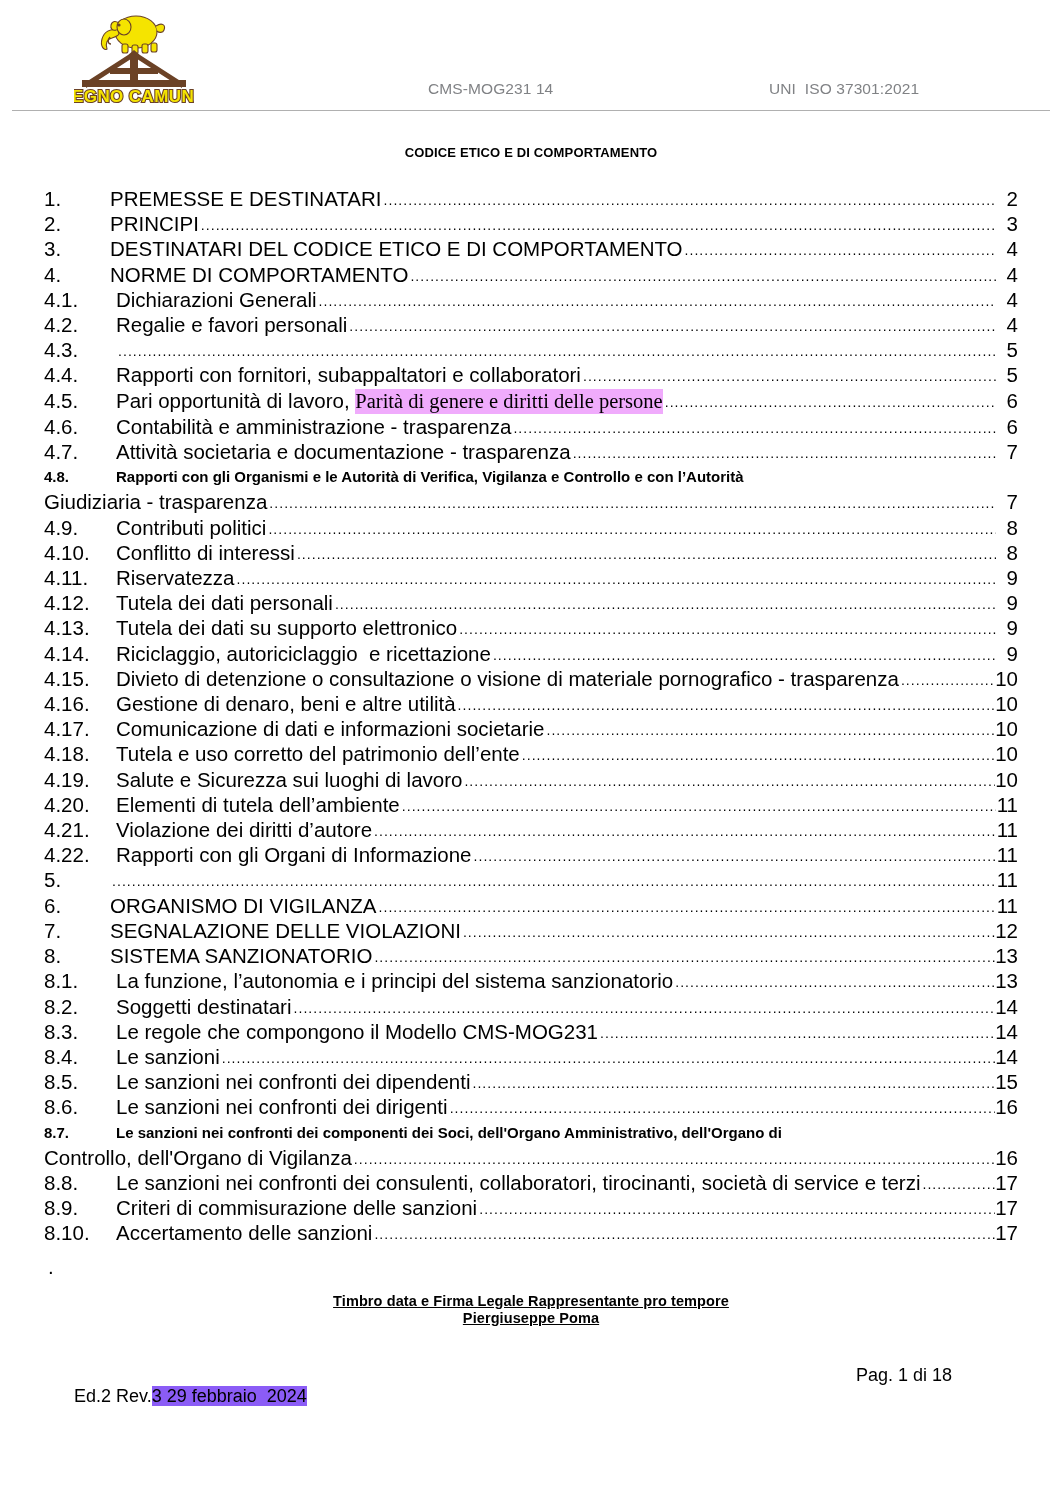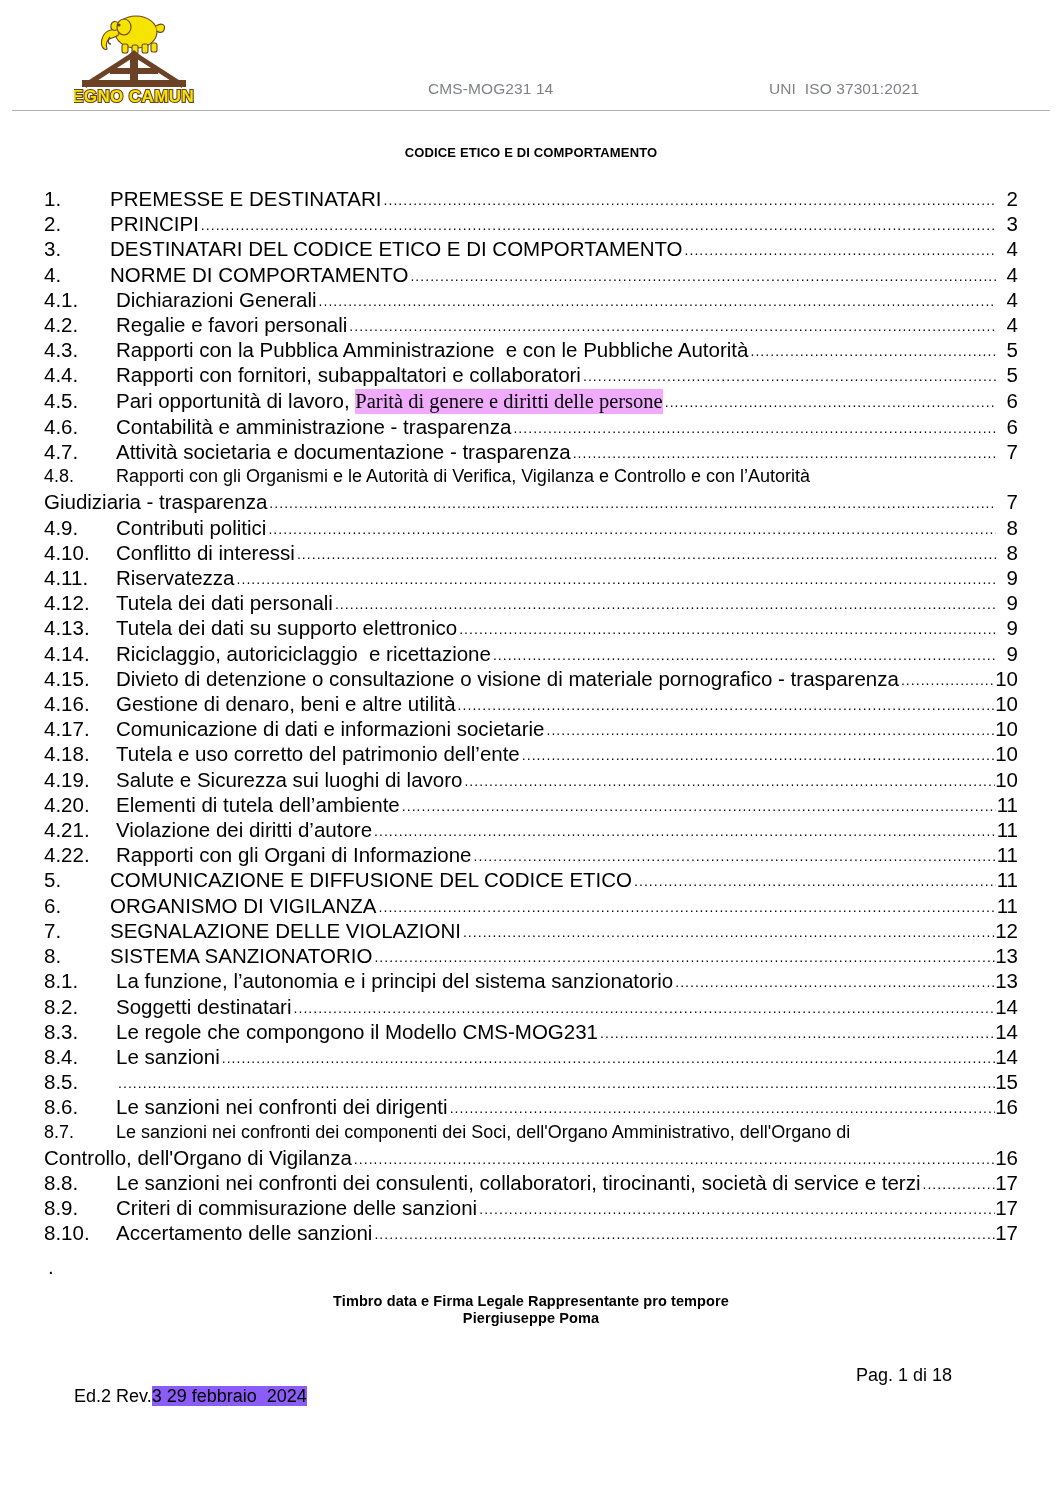--- a/index.html
+++ b/index.html
@@ -122,23 +122,24 @@
   }
   
   .toc-wrapline {
     font-size: 20.5px;
     line-height: 25.2px;
     display: flex;
     align-items: baseline;
     white-space: nowrap;
   }
   .toc-firstline {
-    font-size: 18px;
+    font-size: 15px;
     line-height: 25.2px;
     white-space: nowrap;
+    font-weight: bold;
   }
   .toc-firstline .toc-num {
     display: inline-block;
     width: 72px;
   }
 
   .toc-dot-mark {
     font-size: 20.5px;
     line-height: 25.2px;
     margin-top: 8px;
@@ -146,20 +147,21 @@
   }
 
   
   .signature {
     margin-top: 14px;
     text-align: center;
     font-size: 14.5px;
     line-height: 17px;
     font-weight: bold;
     letter-spacing: 0.1px;
+    text-decoration: underline;
   }
 
   
   .footer {
     position: absolute;
     left: 44px;
     right: 44px;
     bottom: 72px;
     display: flex;
     justify-content: space-between;
@@ -258,21 +260,20 @@
         <span class="toc-page">4</span>
       </div>
       <div class="toc-entry lvl2">
         <span class="toc-num">4.2.</span>
         <span class="toc-label">Regalie e favori personali</span>
         <span class="toc-dots">...................................................................................................................................................................................................................................................................</span>
         <span class="toc-page">4</span>
       </div>
       <div class="toc-entry lvl2">
         <span class="toc-num">4.3.</span>
-        <span class="toc-label">Rapporti con la Pubblica Amministrazione  e con le Pubbliche Autorità</span>
         <span class="toc-dots">...................................................................................................................................................................................................................................................................</span>
         <span class="toc-page">5</span>
       </div>
       <div class="toc-entry lvl2">
         <span class="toc-num">4.4.</span>
         <span class="toc-label">Rapporti con fornitori, subappaltatori e collaboratori</span>
         <span class="toc-dots">...................................................................................................................................................................................................................................................................</span>
         <span class="toc-page">5</span>
       </div>
       <div class="toc-entry lvl2">
@@ -380,21 +381,20 @@
         <span class="toc-page">11</span>
       </div>
       <div class="toc-entry lvl2">
         <span class="toc-num">4.22.</span>
         <span class="toc-label">Rapporti con gli Organi di Informazione</span>
         <span class="toc-dots">...................................................................................................................................................................................................................................................................</span>
         <span class="toc-page">11</span>
       </div>
       <div class="toc-entry">
         <span class="toc-num">5.</span>
-        <span class="toc-label">COMUNICAZIONE E DIFFUSIONE DEL CODICE ETICO</span>
         <span class="toc-dots">...................................................................................................................................................................................................................................................................</span>
         <span class="toc-page">11</span>
       </div>
       <div class="toc-entry">
         <span class="toc-num">6.</span>
         <span class="toc-label">ORGANISMO DI VIGILANZA</span>
         <span class="toc-dots">...................................................................................................................................................................................................................................................................</span>
         <span class="toc-page">11</span>
       </div>
       <div class="toc-entry">
@@ -428,20 +428,21 @@
         <span class="toc-page">14</span>
       </div>
       <div class="toc-entry lvl2">
         <span class="toc-num">8.4.</span>
         <span class="toc-label">Le sanzioni</span>
         <span class="toc-dots">...................................................................................................................................................................................................................................................................</span>
         <span class="toc-page">14</span>
       </div>
       <div class="toc-entry lvl2">
         <span class="toc-num">8.5.</span>
+        <span class="toc-label">Le sanzioni nei confronti dei dipendenti</span>
         <span class="toc-dots">...................................................................................................................................................................................................................................................................</span>
         <span class="toc-page">15</span>
       </div>
       <div class="toc-entry lvl2">
         <span class="toc-num">8.6.</span>
         <span class="toc-label">Le sanzioni nei confronti dei dirigenti</span>
         <span class="toc-dots">...................................................................................................................................................................................................................................................................</span>
         <span class="toc-page">16</span>
       </div>
       <div class="toc-firstline"><span class="toc-num">8.7.</span><span>Le sanzioni nei confronti dei componenti dei Soci, dell'Organo Amministrativo, dell'Organo di</span></div>

